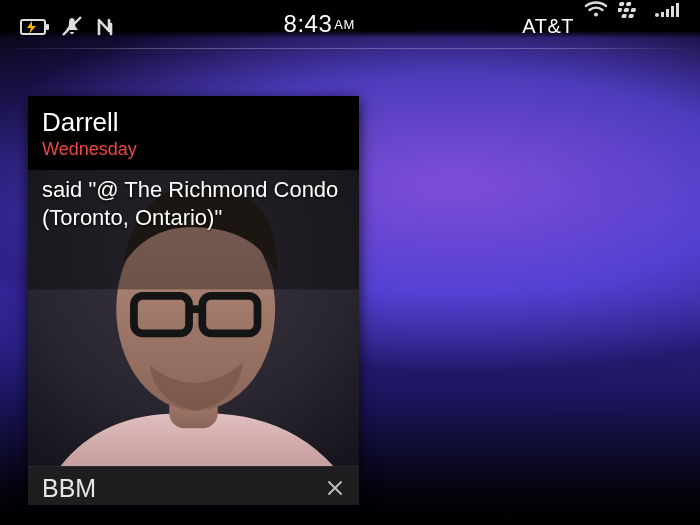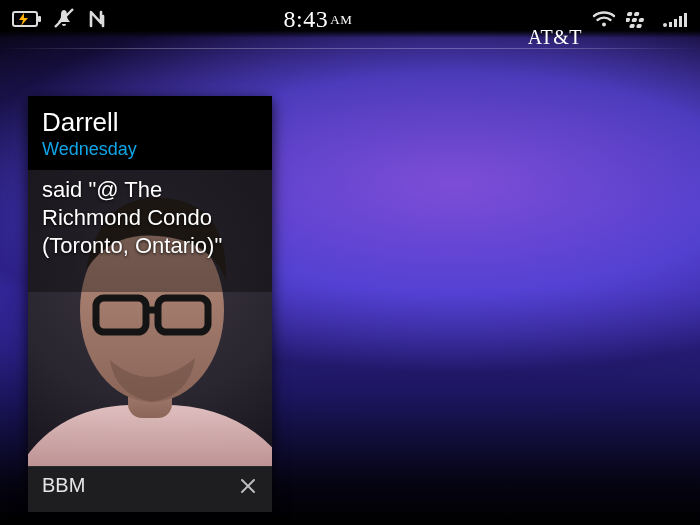--- a/index.html
+++ b/index.html
@@ -11,64 +11,63 @@
       linear-gradient(180deg, #000 0%, #0a0618 8%, #1a1550 25%, #2e2490 40%, #3b2cb0 55%, #1c1660 75%, #050412 92%, #000 100%);
     color: #fff;
     position: relative;
   }
 
   
   .status-bar {
     width: 100%;
     height: 38px;
     display: flex;
-    align-items: center;
+    align-items: flex-end;
     justify-content: space-between;
-    padding: 0 12px;
+    padding: 0 20px;
     background: linear-gradient(#000, #000 80%, rgba(0,0,0,0));
     font-size: 20px;
     letter-spacing: .5px;
-    font-family: Liberation Serif, serif;
   }
   .status-cluster { display: flex; align-items: center; gap: 10px; }
   .status-icon { display: inline-flex; align-items: center; }
   .clock { font-weight: 400; font-size: 24px; }
   .clock .ampm { font-size: 13px; margin-left: 2px; vertical-align: 3px; }
   .carrier { font-size: 20px; margin-top: 36px; }
 
   .divider {
     position: absolute;
     left: 0; right: 0; top: 48px;
     height: 1px;
     background: linear-gradient(90deg, rgba(255,255,255,0) 0%, rgba(255,255,255,.25) 20%, rgba(255,255,255,.25) 80%, rgba(255,255,255,0) 100%);
   }
 
   
   .notif {
     position: absolute;
     left: 28px;
     top: 96px;
-    width: 244px;
+    width: 331px;
     box-shadow: 0 4px 14px rgba(0,0,0,.8), inset 0 0 0 1px rgba(255,255,255,.05);
     background: #000;
     display: flex;
     flex-direction: column;
   }
   .notif-header {
     background: #000;
     padding: 12px 14px 10px 14px;
   }
   .notif-header .sender {
     font-size: 26px;
     font-weight: 400;
     line-height: 1.1;
   }
   .notif-header .day {
     font-size: 18px;
-    color: #0ea5e9;
+    color: #ef4444;
     margin-top: 2px;
   }
   .notif-body {
     position: relative;
     height: 296px;
     overflow: hidden;
     background:
       linear-gradient(180deg, rgba(40,40,48,.85) 0%, rgba(55,50,60,.8) 30%, rgba(140,110,105,.75) 60%, rgba(155,120,115,.75) 80%, rgba(60,50,50,.85) 100%);
   }
   .notif-body .msg {
@@ -81,24 +80,24 @@
   }
   .notif-body svg.avatar-bg {
     position: absolute; inset: 0;
     width: 100%; height: 100%;
     pointer-events: none;
   }
   .notif-footer {
     display: flex;
     align-items: center;
     justify-content: space-between;
-    padding: 7px 12px 14px 14px;
+    padding: 7px 12px 2px 14px;
     background: #1e1e20;
     border-top: 1px solid rgba(255,255,255,.06);
-    font-size: 20px;
+    font-size: 25px;
     color: #e6e6e6;
   }
   .close-btn {
     width: 24px; height: 24px;
     display: inline-flex; align-items: center; justify-content: center;
     cursor: pointer;
   }
 </style>
 </head>
 <body>

